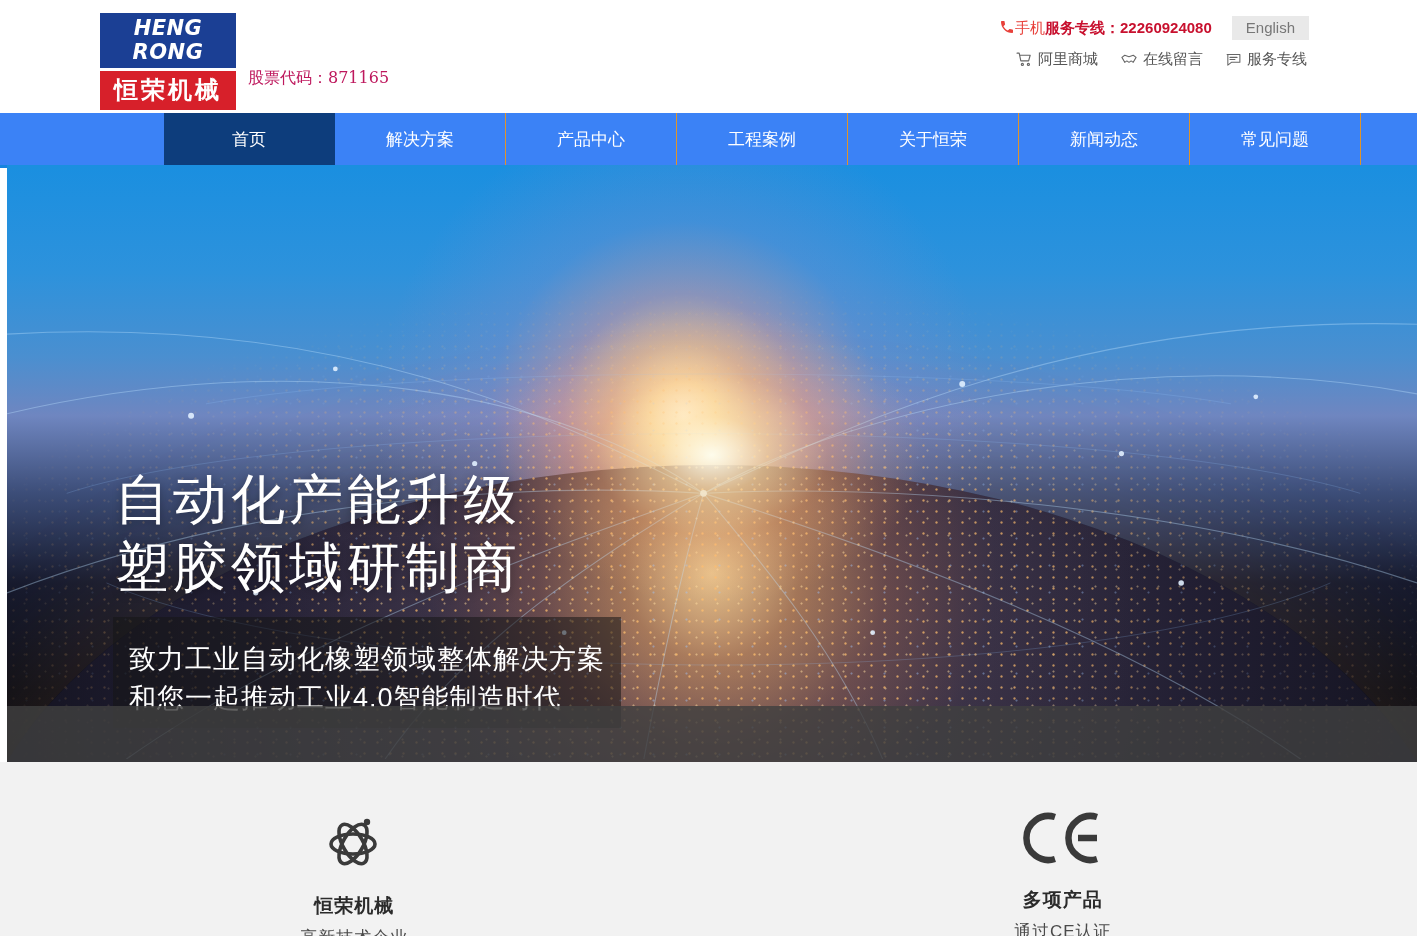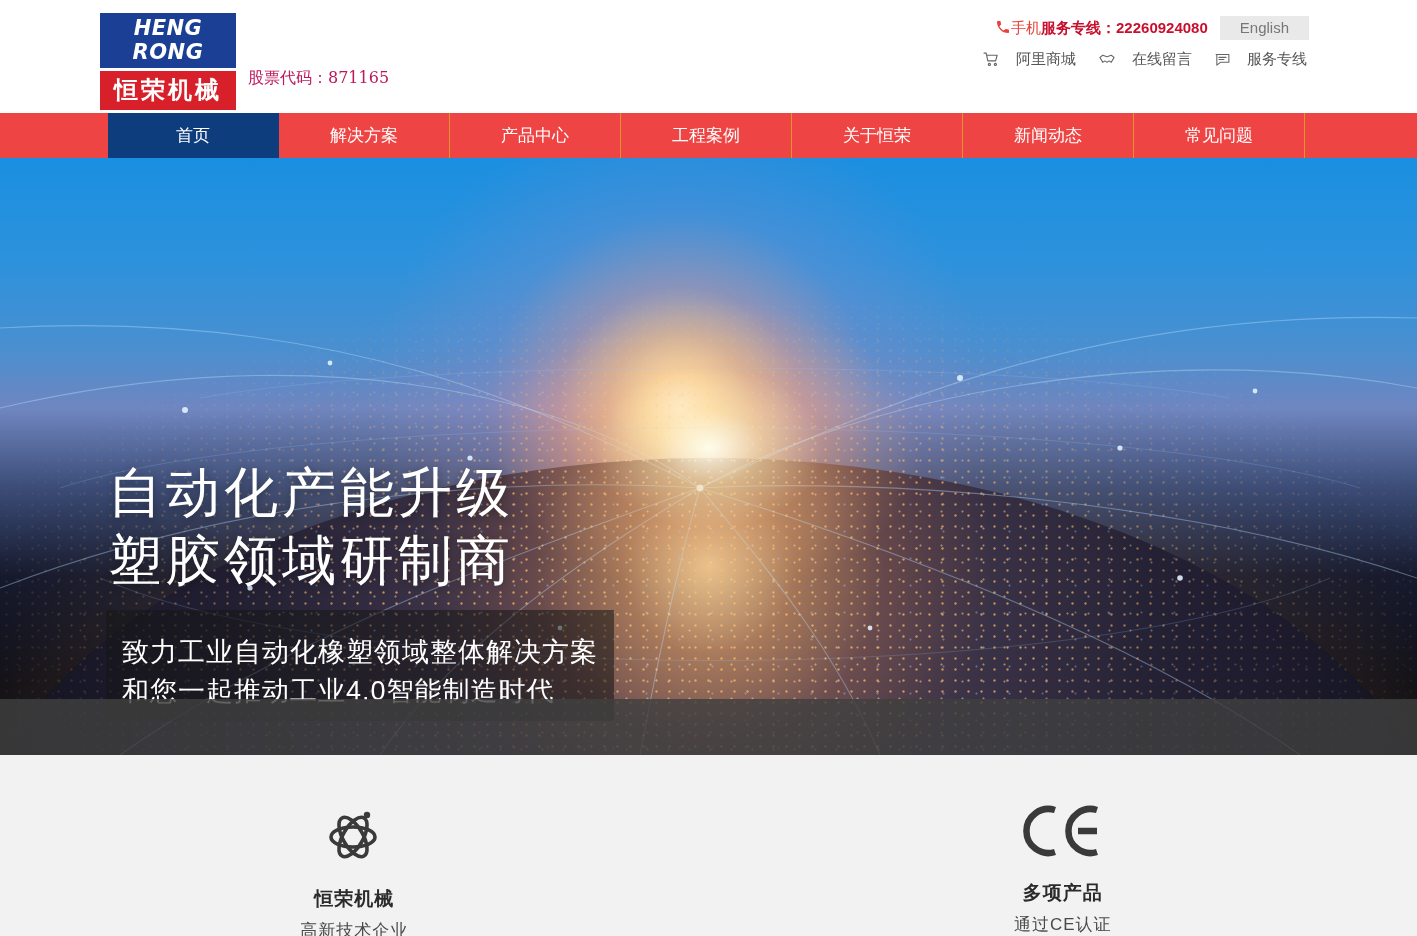--- a/index.html
+++ b/index.html
@@ -61,45 +61,46 @@
   .phone-icon { color: #e8403a; font-size: 15px; line-height: 1; }
   .hotline-label { color: #e8403a; font-size: 15px; }
   .hotline-text {
     color: #c8102e; font-size: 15px; font-weight: bold;
   }
   .english-btn {
     display: inline-block;
     background: #e9e9e9;
     color: #777777;
     font-size: 15px;
-    padding: 3px 20px 4px;
-    margin-left: 12px;
+    padding: 3px 14px 4px;
+    margin-left: 20px;
     border: none;
     cursor: pointer;
     font-family: "Liberation Sans", sans-serif;
   }
   .quicklinks {
     display: flex; align-items: center; justify-content: flex-end;
     gap: 22px;
     margin-top: 10px;
     padding-right: 2px;
   }
   .qlink {
-    display: flex; align-items: center; gap: 16px;
+    display: flex; align-items: center; gap: 5px;
     color: #555555; font-size: 15px;
     cursor: pointer;
   }
   .qlink svg { display: block; }
 
   
   .nav {
     position: relative;
-    height: 45px;
-    background: #ef4444;
+    height: 52px;
+    background: #3b82f6;
     display: flex;
+    justify-content: center;
   }
   .nav-strip {
     position: absolute; left: 0; right: 0; bottom: -3px;
     height: 3px; background: #1683e0;
   }
   .nav-pad-left { width: 108px; }
   .nav-item {
     width: 171px;
     display: flex; align-items: center; justify-content: center;
     color: #ffffff; font-size: 17px;
@@ -113,20 +114,21 @@
     border-right-color: #0d3d7c;
     border-left-color: #0d3d7c;
   }
 
   
   .hero {
     position: relative;
     height: 597px;
     overflow: hidden;
     background: #1178c8;
+    margin-left: 7px;
   }
   .hero-sky {
     position: absolute; inset: 0;
     background:
       radial-gradient(circle at 48% 42%, rgba(255,252,235,1) 0%, rgba(255,228,170,0.95) 4%, rgba(255,190,140,0.7) 9%, rgba(240,150,150,0.45) 15%, rgba(150,140,200,0.25) 24%, rgba(60,130,200,0) 38%),
       linear-gradient(180deg, #1a8fe0 0%, #2d92dc 18%, #4a8fd0 32%, #6f86c0 42%, #3c4d78 55%, #161a2e 70%, #0a0c16 88%, #07080f 100%);
   }
   .hero-globe {
     position: absolute;
     left: 50%; top: 300px;

